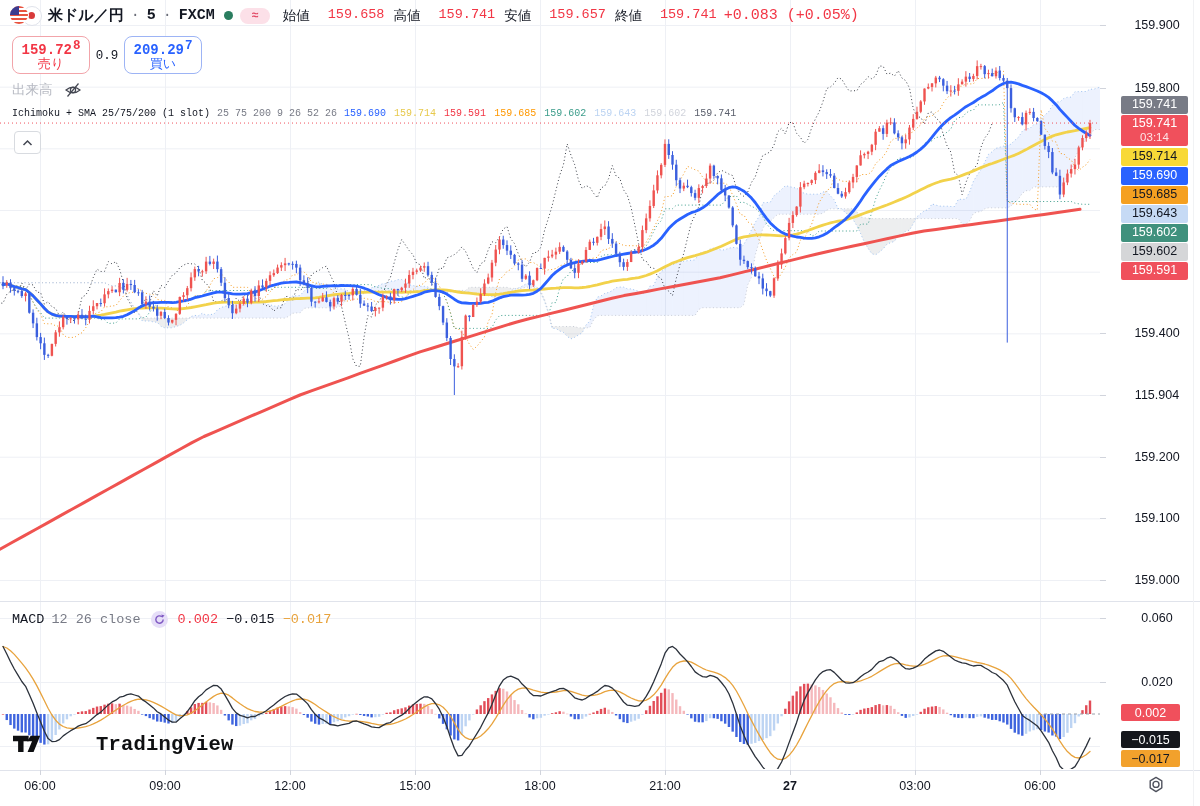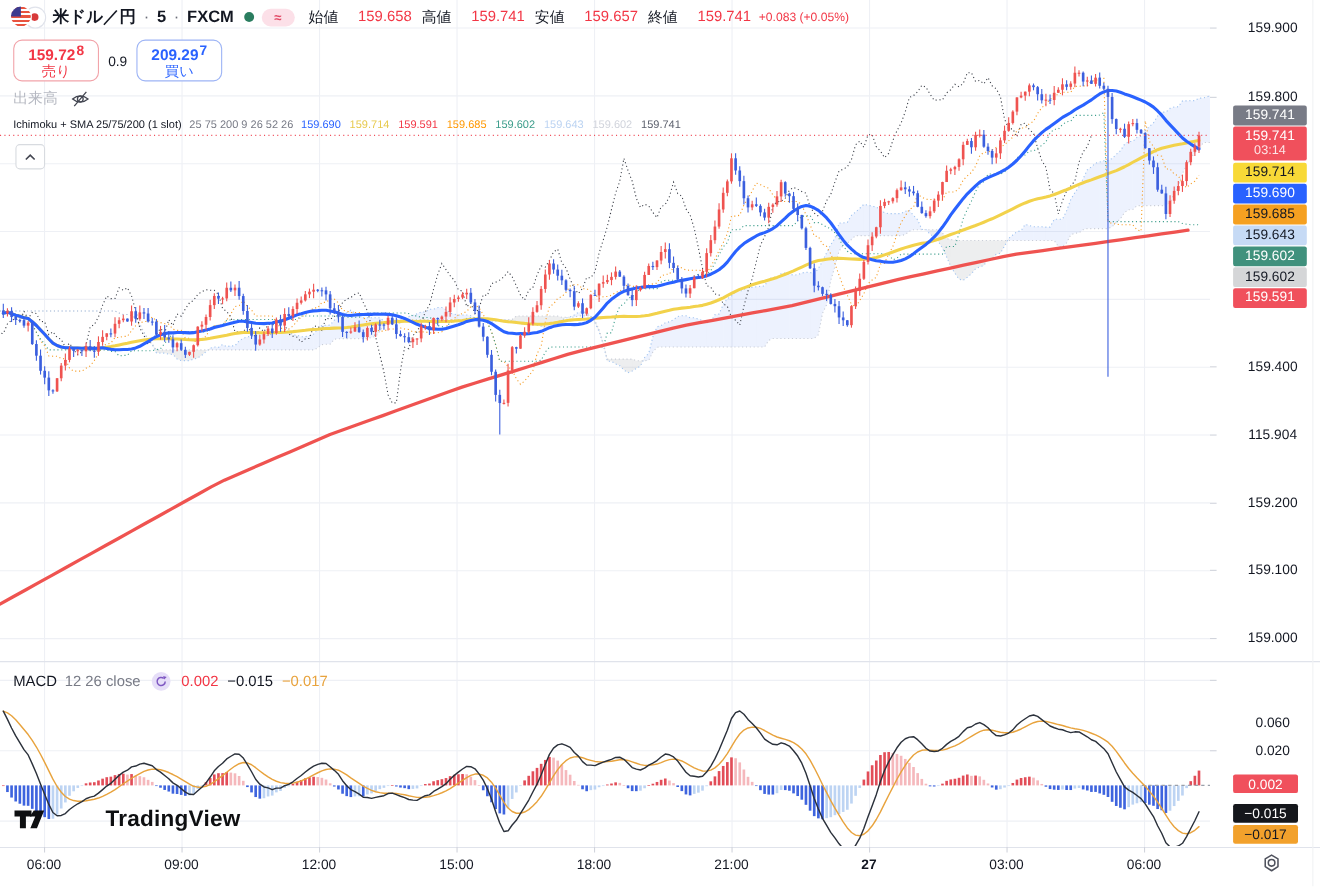--- a/index.html
+++ b/index.html
@@ -1,34 +1,34 @@
 <!DOCTYPE html>
 <html><head>
 <meta charset="utf-8">
 <style>
   html,body{margin:0;padding:0;}
   body{width:1200px;height:806px;position:relative;background:#fff;overflow:hidden;
        font-family:"Liberation Sans","DejaVu Sans",sans-serif;color:#131722;}
-  .abs{position:absolute;}
+  .abs{position:absolute;font-family:Liberation Mono, monospace;}
   #chart-svg{position:absolute;left:0;top:0;z-index:0;}
   .header{left:10px;top:6px;display:flex;align-items:center;gap:7px;font-size:15px;font-weight:700;z-index:5;white-space:nowrap;}
   .flags{position:relative;width:31px;height:19px;}
   .flag{position:absolute;width:18px;height:18px;border-radius:50%;top:0;}
   .flag-jp{left:12px;background:#fff;border:1px solid #E0E3EB;z-index:1;}
   .flag-jp::after{content:"";position:absolute;left:5px;top:5px;width:7px;height:7px;border-radius:50%;background:#D83A3A;}
   .flag-us{left:0;z-index:2;background:repeating-linear-gradient(180deg,#E8533F 0 2px,#fff 2px 4px);box-shadow:0 0 0 1px #fff;}
   .flag-us::after{content:"";position:absolute;left:0;top:0;width:9px;height:9px;background:#3C3B8F;border-radius:9px 0 0 0;}
   .status-dot{width:9px;height:9px;border-radius:50%;background:#2A7D5F;margin-left:2px;}
   .delay-badge{min-width:22px;height:16px;border-radius:8px;background:#FCE0E8;color:#E24A66;
       font-size:12px;font-weight:700;display:flex;align-items:center;justify-content:center;padding:0 4px;}
   .ohlc{display:flex;gap:9px;font-size:13.5px;font-weight:400;margin-left:6px;align-items:center;}
   .ohlc .pair{display:flex;gap:18px;}
   .ohlc .lab{color:#131722;}
   .ohlc .val{color:#F23645;}
-  .change{color:#F23645;font-size:11px;font-weight:400;}
+  .change{color:#F23645;font-size:15px;font-weight:400;}
   .btn{position:absolute;top:36px;height:38px;width:78px;border-radius:8px;display:flex;flex-direction:column;
        align-items:center;justify-content:center;line-height:1.12;background:#fff;z-index:5;cursor:pointer;box-sizing:border-box;}
   .btn .price{font-size:14px;font-weight:700;}
   .btn .price sup{font-size:12.5px;position:relative;top:1px;margin-left:1px;}
   .btn .sub{font-size:13px;}
   .sell{left:12px;border:1px solid #F2A4AA;color:#F23645;}
   .buy{left:124px;border:1px solid #9DB4F5;color:#2962FF;}
   .spread{left:90px;top:49px;width:34px;text-align:center;font-size:12.5px;color:#131722;z-index:5;}
   .vol-row{left:12px;top:80px;display:flex;gap:10px;align-items:center;font-size:13.5px;color:#B6B9C2;z-index:5;}
   .ind-row{left:12px;top:108px;display:flex;gap:7px;font-size:10px;align-items:center;z-index:5;white-space:nowrap;}
@@ -1356,21 +1356,21 @@
 </div>
 
 <div id="price-axis">
     <div class="axis-label" style="top: 25px;">159.900</div>
     <div class="axis-label" style="top: 88px;">159.800</div>
     <div class="axis-label" style="top: 333px;">159.400</div>
     <div class="axis-label" style="top: 395px;">115.904</div>
     <div class="axis-label" style="top: 457px;">159.200</div>
     <div class="axis-label" style="top: 518px;">159.100</div>
     <div class="axis-label" style="top: 580px;">159.000</div>
-    <div class="axis-label" style="top: 618px; margin-top: 39px;">0.060</div>
+    <div class="axis-label" style="top: 618px;">0.060</div>
     <div class="axis-label" style="top: 682px;">0.020</div>
     <div class="price-badge" style="top: 96px; background: rgb(120, 123, 134); color: rgb(255, 255, 255);">
       <span>159.741</span>
     </div>
     <div class="price-badge" style="top: 115px; background: rgb(240, 80, 92); color: rgb(255, 255, 255); height: 31px;">
       <span>159.741</span>
       <span class="t2">03:14</span>
     </div>
     <div class="price-badge" style="top: 148px; background: rgb(248, 217, 55); color: rgb(19, 23, 34);">
       <span>159.714</span>

